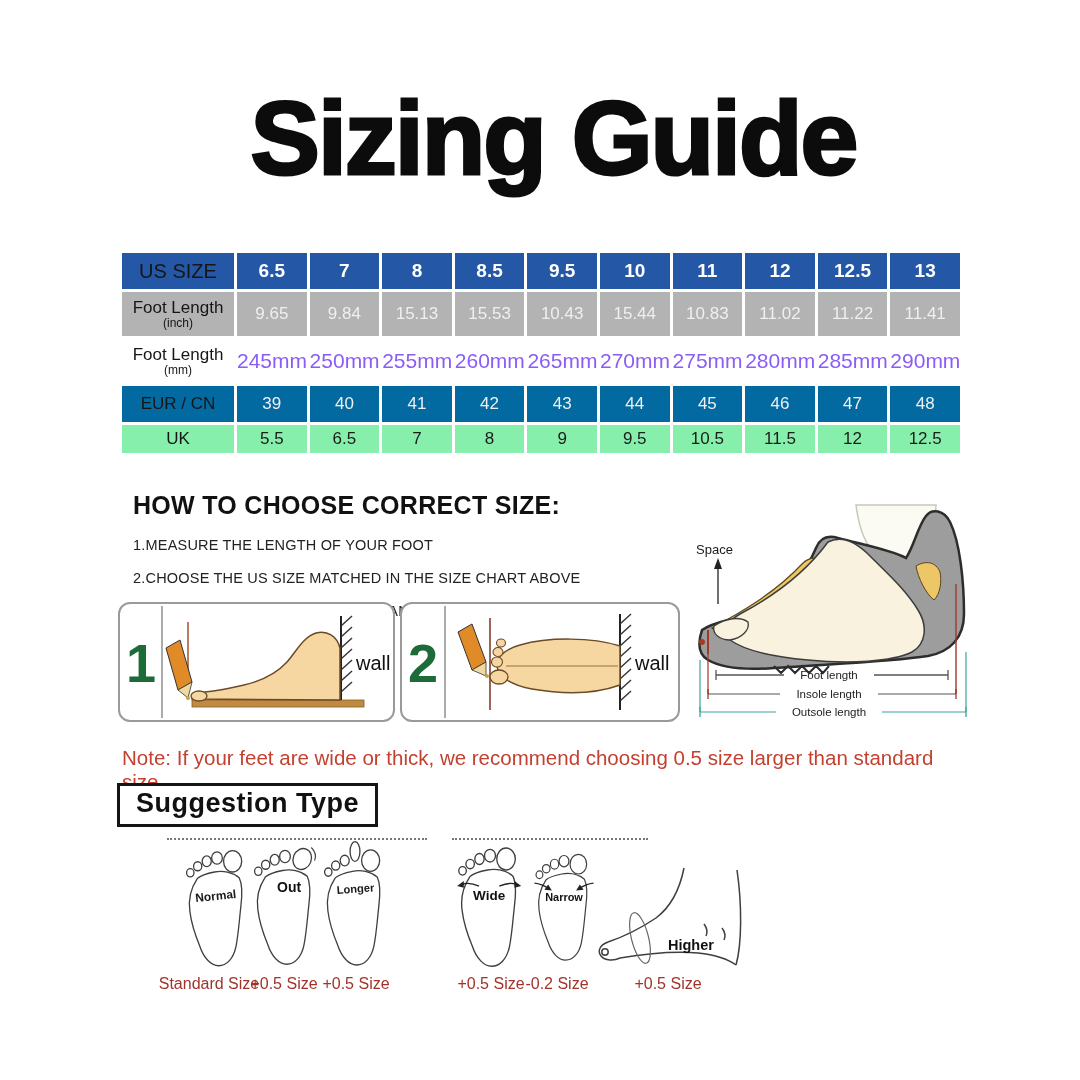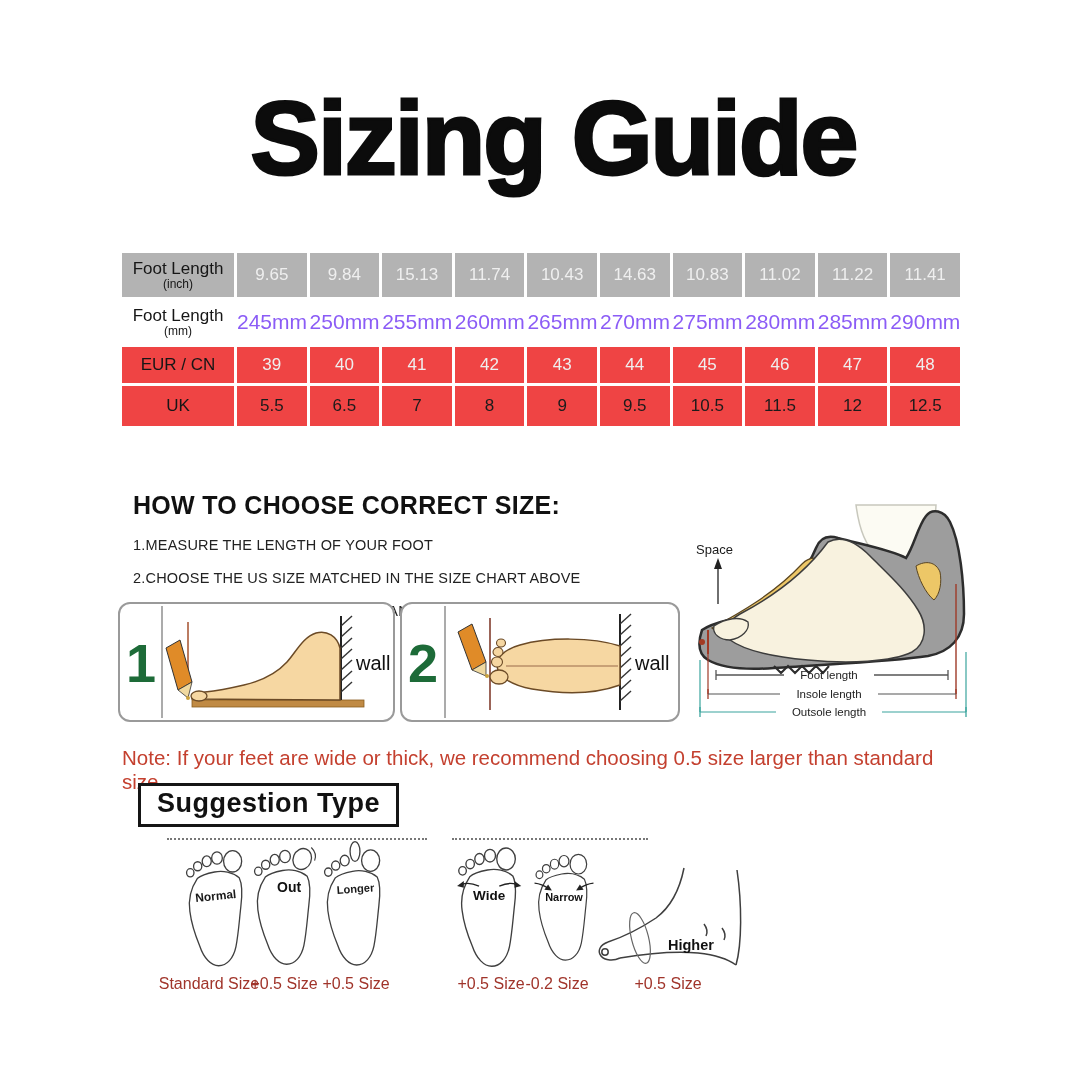--- a/index.html
+++ b/index.html
@@ -10,22 +10,22 @@
   .title{left:0;right:0;top:84px;text-align:center;font-size:104px;line-height:1.05;
          font-weight:bold;color:#0c0c0c;letter-spacing:-2px;padding-left:27px;-webkit-text-stroke:3px #0c0c0c;}
 
   
   table.sizes{border-collapse:separate;border-spacing:3px;table-layout:fixed;width:844px;}
   table.sizes td{text-align:center;vertical-align:middle;padding:0;overflow:hidden;}
   .r0 td{background:#2557a7;color:#fff;font-weight:bold;font-size:19px;height:36px;}
   .r0 td.lbl{font-size:20px;}
   .r1 td{background:#b3b3b3;color:#efefef;font-size:17px;height:44px;}
   .r2 td{background:#ffffff;color:#8b5cf6;font-size:21px;height:44px;}
-  .r3 td{background:#ef4444;color:#efefef;font-size:17px;height:36px;}
-  .r4 td{background:#ef4444;color:#1b1b1b;font-size:17px;height:40px;}
+  .r3 td{background:#0369a1;color:#efefef;font-size:17px;height:36px;}
+  .r4 td{background:#86efac;color:#1b1b1b;font-size:17px;height:28px;}
   td.lbl{color:#161616;font-weight:normal;font-size:17px;}
   td.lbl .sub{display:block;font-size:12px;margin-top:-2px;}
 
   
   .howto-h{font-size:25px;font-weight:bold;color:#111;letter-spacing:.3px;}
   .howto-step{font-size:14.5px;color:#222;margin-top:17px;letter-spacing:.2px;}
 
   
   .stepbox{border:2px solid #9a9a9a;border-radius:12px;background:#fff;box-sizing:border-box;}
 
@@ -56,31 +56,44 @@
           <col>
           <col>
           <col>
           <col>
           <col>
           <col>
           <col>
           <col>
         </colgroup>
       <tbody>
+          <tr class="r0">
+        <td class="lbl">US SIZE</td>
+        <td>6.5</td>
+        <td>7</td>
+        <td>8</td>
+        <td>8.5</td>
+        <td>9.5</td>
+        <td>10</td>
+        <td>11</td>
+        <td>12</td>
+        <td>12.5</td>
+        <td>13</td>
+      </tr>
       <tr class="r1">
         <td class="lbl">
           <span>Foot Length</span>
           <span class="sub">(inch)</span>
         </td>
         <td>9.65</td>
         <td>9.84</td>
         <td>15.13</td>
-        <td>11.74</td>
+        <td>15.53</td>
         <td>10.43</td>
-        <td>14.63</td>
+        <td>15.44</td>
         <td>10.83</td>
         <td>11.02</td>
         <td>11.22</td>
         <td>11.41</td>
       </tr>
       <tr class="r2">
         <td class="lbl">
           <span>Foot Length</span>
           <span class="sub">(mm)</span>
         </td>
@@ -240,21 +253,21 @@
       <line x1="104" y1="62" x2="216" y2="62" stroke="#9a6a4a" stroke-width="1"></line>
 
       <path d="M56,28 L70,20 L84,58 L70,66 Z" fill="#e08b28" stroke="#333" stroke-width="1"></path>
       <path d="M70,66 L84,58 L84,72 Z" fill="#f0d9a0" stroke="#333" stroke-width="0.8"></path>
       <circle cx="85" cy="72" r="2" fill="#caa13c"></circle>
     </svg>
   </div>
 
   <div class="abs note" style="left:122px;top:746px;width:850px;">Note: If your feet are wide or thick, we recommend choosing 0.5 size larger than standard size.</div>
 
-  <div class="abs sugg" style="left:138px;top:783px;text-align:right;">Suggestion Type</div>
+  <div class="abs sugg" style="left:117px;top:783px;text-align:right;">Suggestion Type</div>
 
   <div class="abs dotted" style="left:167px;top:838px;width:260px;"></div>
   <div class="abs dotted" style="left:452px;top:838px;width:196px;"></div>
 
   <svg class="abs" style="left:180px;top:846px;" width="74" height="126" viewBox="0 0 90 150">
     <g fill="#fff" stroke="#3f3f3f" stroke-width="1.6">
       <path d="M21,38 C13,50 10,64 12,78 C14,94 19,108 24,120 C29,135 38,144 47,144
                C57,144 65,135 68,121 C71,106 72,90 74,72 C76,56 76,45 72,37
                C64,30 52,28 42,30 C34,31.5 26,33.5 21,38 Z"></path>
       <ellipse cx="64" cy="17" rx="11" ry="13"></ellipse>

